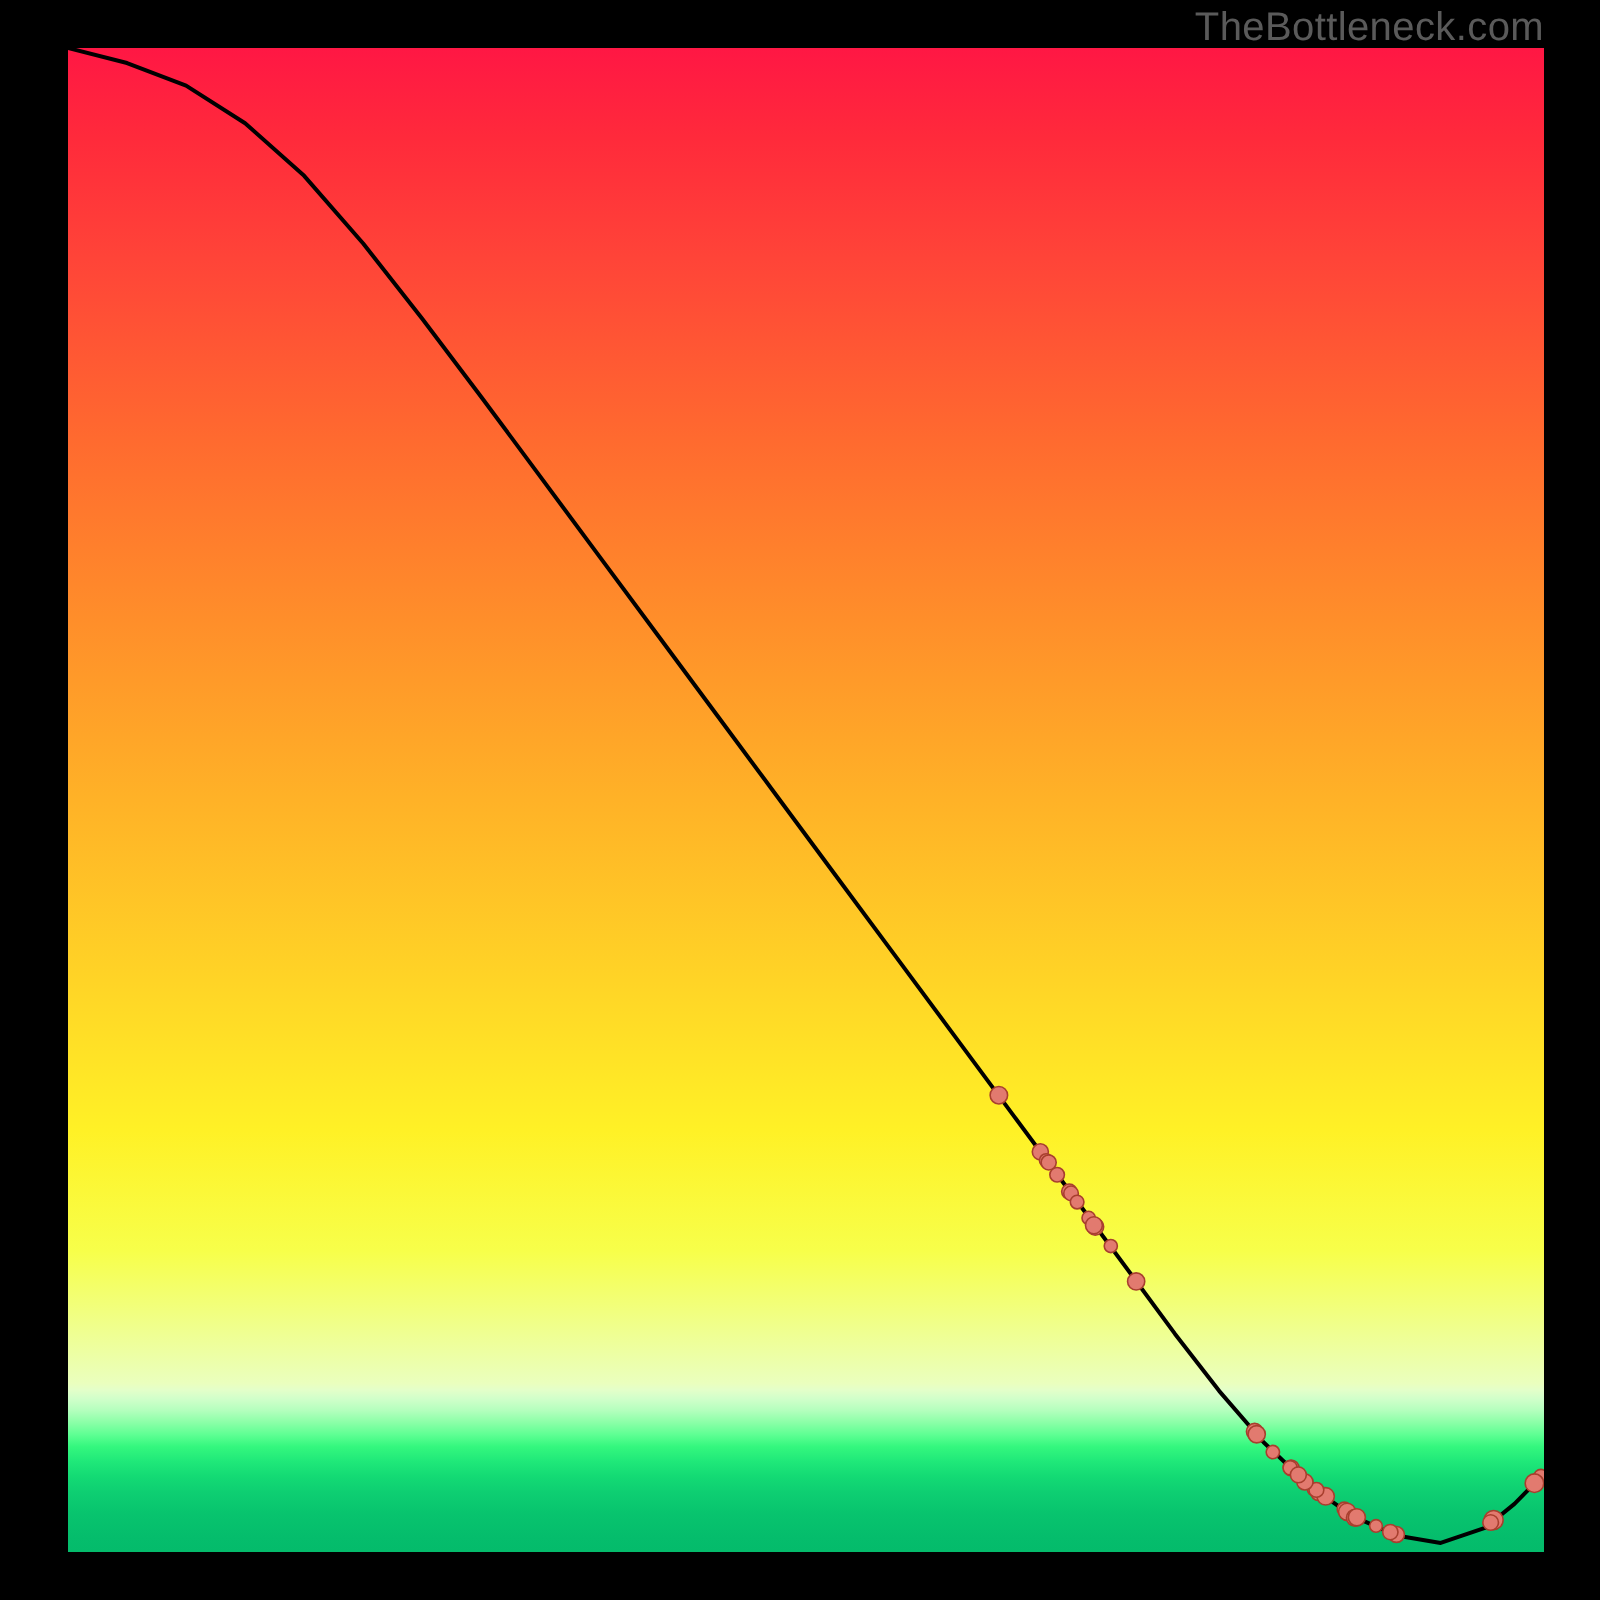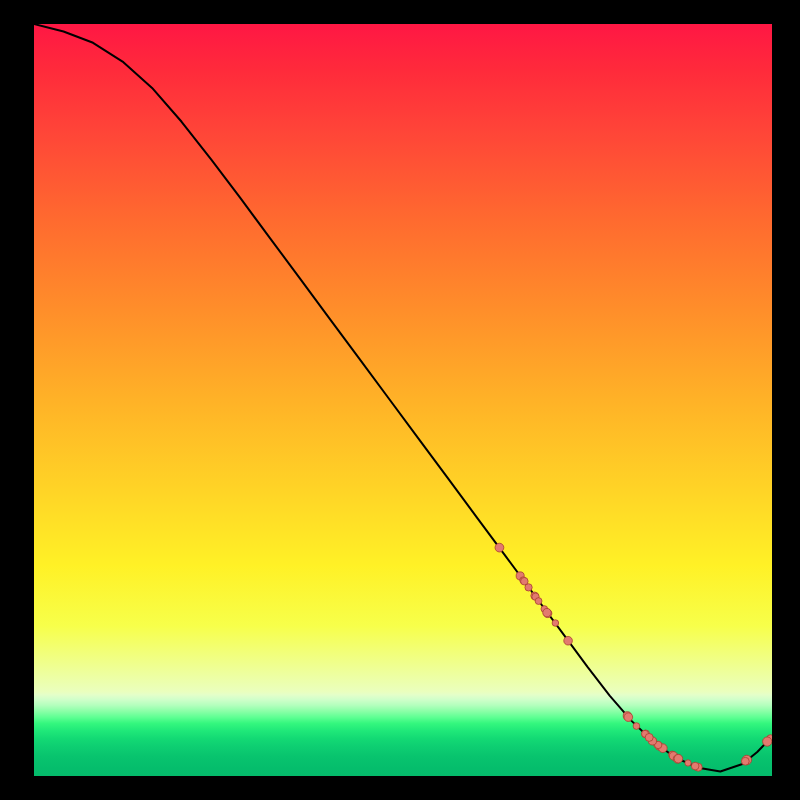--- a/index.html
+++ b/index.html
@@ -65,20 +65,21 @@
     left: 0;
     top: 0;
     width: 738px;
     height: 752px;
   }
 </style>
 </head>
 <body>
 
 <div class="frame">
+  <div class="watermark">TheBottleneck.com</div>
   <div class="plot">
     <svg class="overlay" viewBox="0 0 738 752" preserveAspectRatio="none">
       <g id="curve-group">
           <path d="M0.00 0.00 L29.52 7.52 L59.04 18.80 L88.56 37.60 L118.08 63.92 L147.60 97.76 L177.12 135.36 L206.64 174.46 L236.16 214.32 L265.68 254.18 L295.20 294.03 L324.72 333.89 L354.24 373.74 L383.76 413.60 L413.28 453.46 L442.80 493.31 L472.32 533.17 L501.84 573.02 L531.36 612.88 L553.50 642.96 L575.64 671.54 L597.78 697.10 L619.92 718.16 L642.06 733.95 L664.20 743.73 L686.34 747.49 L708.48 739.97 L723.24 727.94 L738.00 712.90" fill="none" stroke="#000000" stroke-width="2" stroke-linejoin="round" stroke-linecap="round"></path>
         </g>
       <g id="markers-group">
           <circle cx="521.40" cy="599.02" r="3.280068044550717" fill="#e27a6f" stroke="#a83f2e" stroke-width="0.8"></circle>
           <circle cx="534.08" cy="616.73" r="4.2973952838685365" fill="#e27a6f" stroke="#a83f2e" stroke-width="0.8"></circle>
           <circle cx="500.62" cy="571.81" r="3.7934509268961847" fill="#e27a6f" stroke="#a83f2e" stroke-width="0.8"></circle>
           <circle cx="513.33" cy="588.55" r="3.540960715943948" fill="#e27a6f" stroke="#a83f2e" stroke-width="0.8"></circle>

